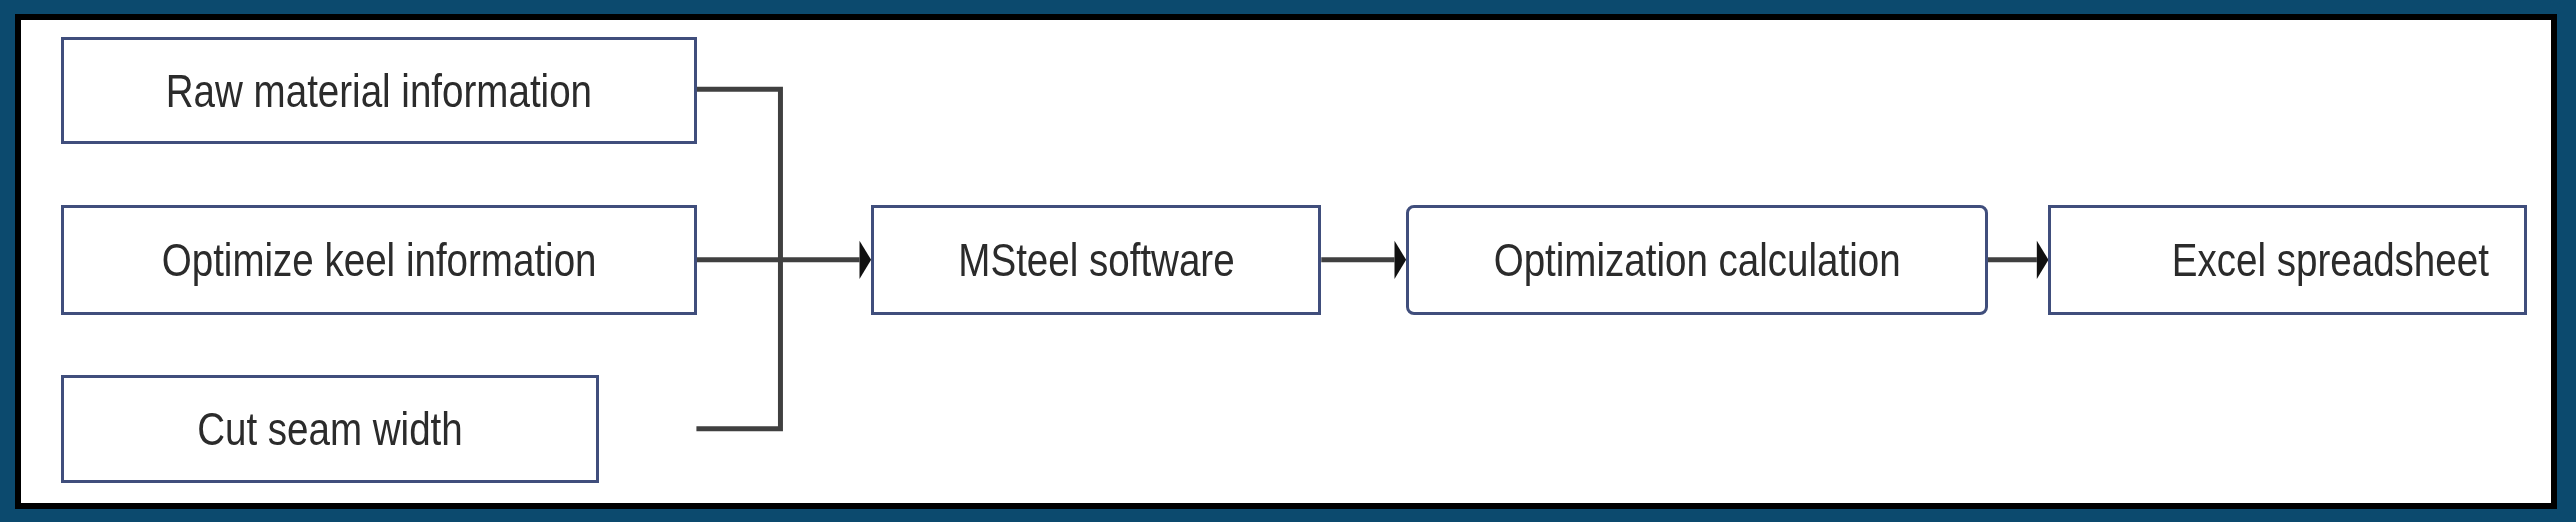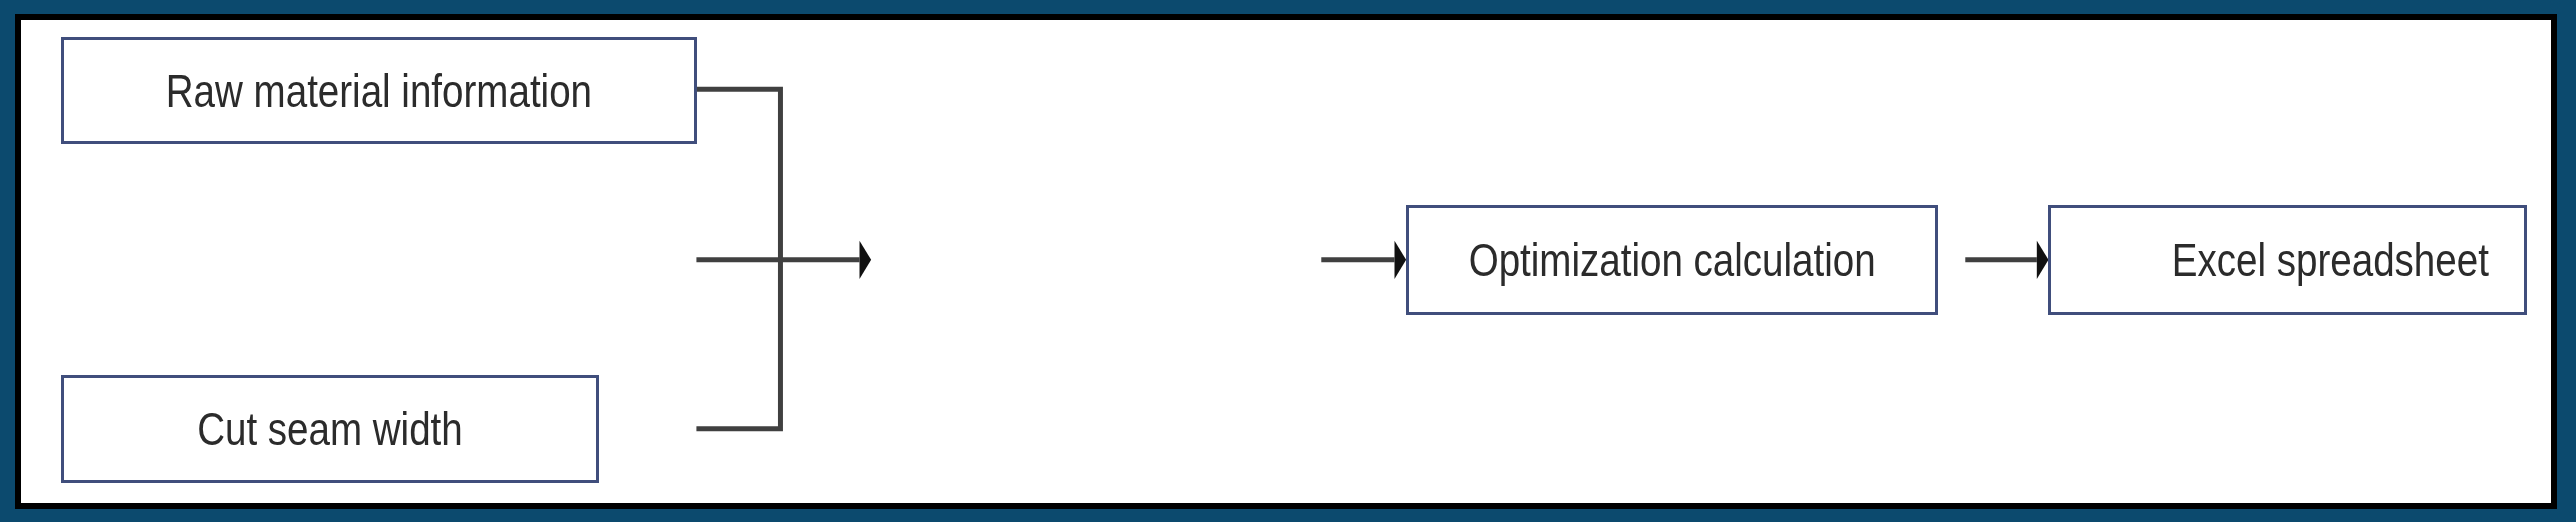--- a/index.html
+++ b/index.html
@@ -54,21 +54,21 @@
     transform: scaleX(0.82);
     transform-origin: center center;
     letter-spacing: 0px;
   }
 
   
   #node-raw       { left: 61px;   top: 37px;  width: 636px; height: 107px; }
   #node-keel      { left: 61px;   top: 205px; width: 636px; height: 110px; }
   #node-cut       { left: 61px;   top: 375px; width: 538px; height: 108px; }
   #node-msteel    { left: 871px; top: 205px; width: 450px; height: 110px; }
-  #node-optcalc   { left: 1406px; top: 205px; width: 532px; height: 110px; }
+  #node-optcalc   { left: 1406px; top: 205px; width: 582px; height: 110px; border-radius: 8px; }
   #node-excel     { left: 2048px; top: 205px; width: 479px; height: 110px; justify-content: flex-end; }
 
   
   #connectors {
     position: absolute;
     left: 0;
     top: 0;
     width: 2576px;
     height: 523px;
     pointer-events: none;
@@ -102,25 +102,31 @@
     <polygon class="conn-arrow-head" points="1676,289 1690,312 1676,335"></polygon>
 
     <path class="conn-line" d="M 2362 312 L 2448 312"></path>
     <polygon class="conn-arrow-head" points="2448,289 2462,312 2448,335"></polygon>
   </svg>
 
   <div class="node" id="node-raw">
     <span class="node-label">Raw material information</span>
   </div>
 
+  <div class="node" id="node-keel">
+    <span class="node-label">Optimize keel information</span>
+  </div>
 
   <div class="node" id="node-cut">
     <span class="node-label">Cut seam width</span>
   </div>
 
+  <div class="node" id="node-msteel">
+    <span class="node-label">MSteel software</span>
+  </div>
 
   <div class="node" id="node-optcalc">
     <span class="node-label">Optimization calculation</span>
   </div>
 
   <div class="node" id="node-excel">
     <span class="node-label">Excel spreadsheet</span>
   </div>
 
 </div>

